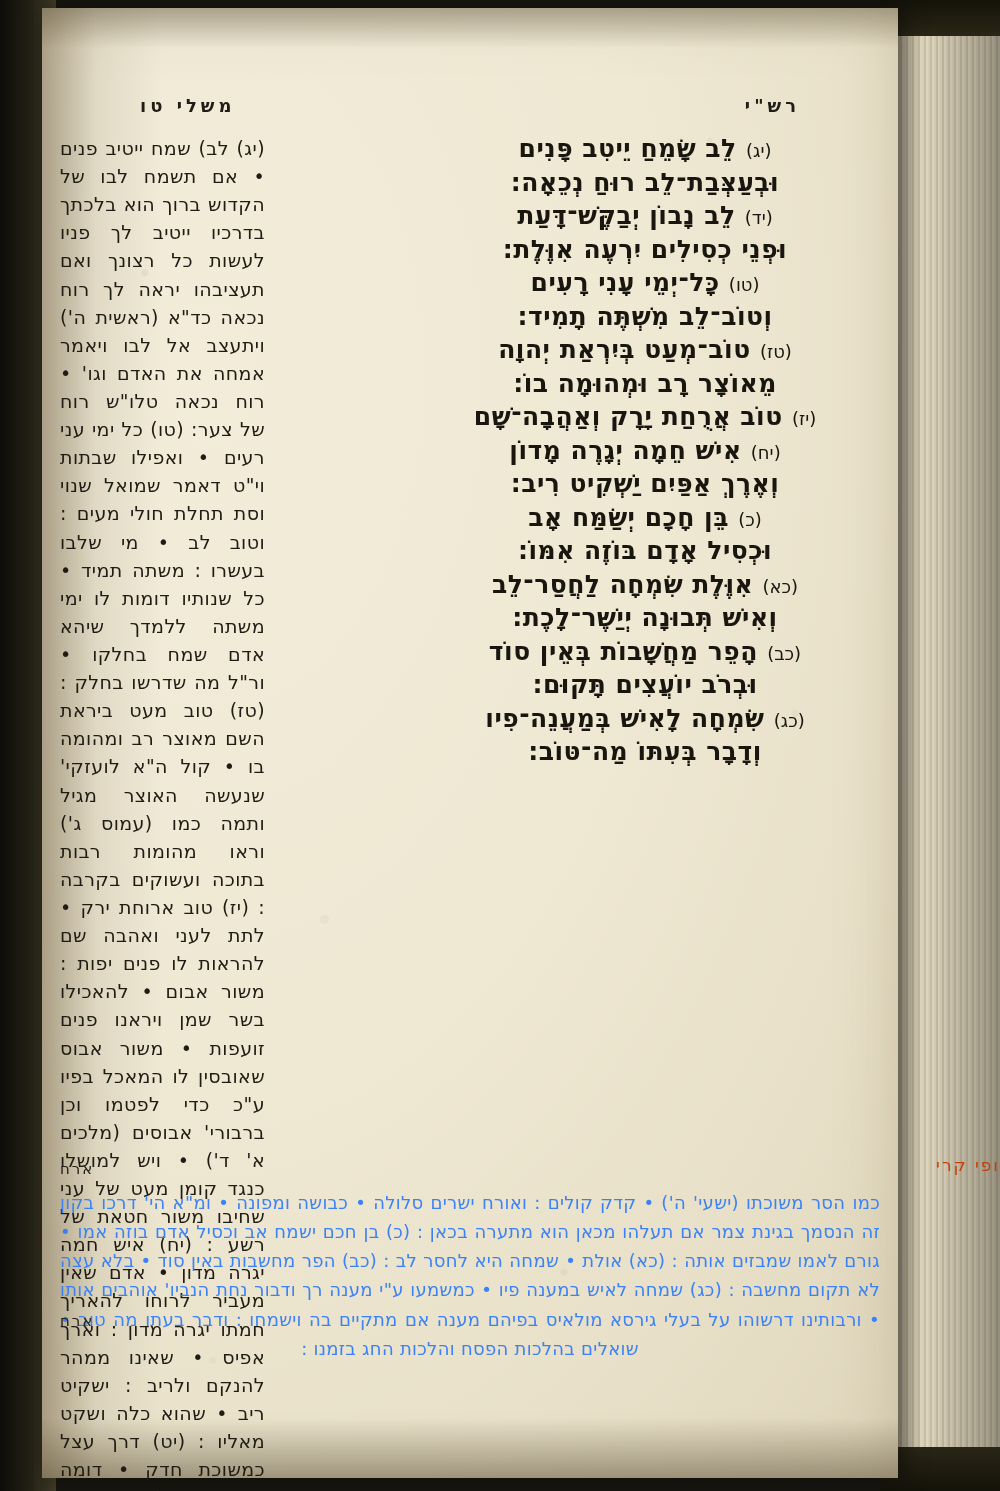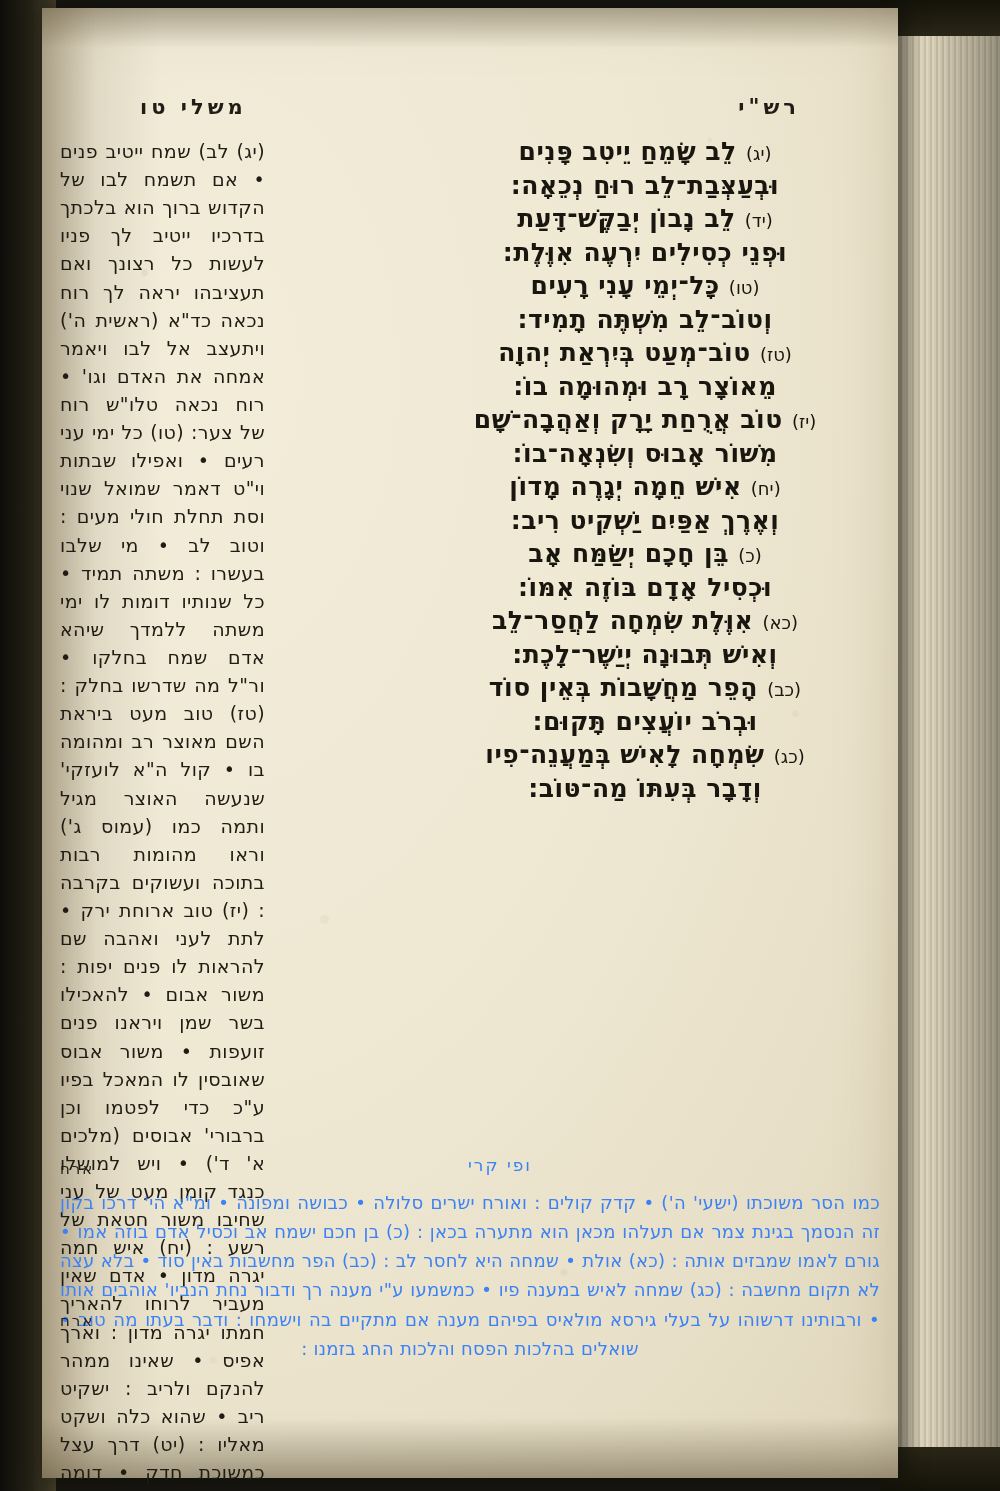--- a/index.html
+++ b/index.html
@@ -119,21 +119,21 @@
     display: flex;
     flex-direction: row;
     align-items: baseline;
     justify-content: space-between;
     width: 660px;
     margin: 0 auto 0 auto;
     padding: 0 10px;
   }
   .rh-left, .rh-right {
     font-family: "DejaVu Sans", sans-serif;
-    font-size: 21px;
+    font-size: 18px;
     letter-spacing: 4px;
     font-weight: 600;
     color: #211d16;
   }
 
   .columns {
     display: flex;
     flex-direction: row;
     justify-content: space-between;
     margin-top: 18px;
@@ -189,24 +189,24 @@
     top: 1160px;
     font-size: 15px;
     letter-spacing: 2px;
     color: #221e16;
     direction: rtl;
   }
   .ufi {
     position: absolute;
     left: 0; right: 0;
     top: 1155px;
-    text-align: center;
+    text-align: right;
     font-size: 17px;
     letter-spacing: 2px;
-    color: #3b82f6;
+    color: #c2410c;
     direction: rtl;
   }
 
   .footnotes {
     position: absolute;
     left: 60px;
     top: 1188px;
     width: 820px;
     direction: rtl;
     font-family: "DejaVu Sans", sans-serif;
@@ -298,21 +298,20 @@
             <span>טוֹב־מְעַט בְּיִרְאַת יְהוָה</span>
           </span>
           <span class="line">מֵאוֹצָר רָב וּמְהוּמָה בוֹ:</span>
         </div>
 
         <div class="verse">
           <span class="line">
             <span class="num">(יז)</span>
             <span>טוֹב אֲרֻחַת יָרָק וְאַהֲבָה־שָׁם</span>
           </span>
-          <span class="line">מִשּׁוֹר אָבוּס וְשִׂנְאָה־בוֹ:</span>
         </div>
 
         <div class="verse">
           <span class="line">
             <span class="num">(יח)</span>
             <span>אִישׁ חֵמָה יְגָרֶה מָדוֹן</span>
           </span>
           <span class="line">וְאֶרֶךְ אַפַּיִם יַשְׁקִיט רִיב:</span>
         </div>
 

